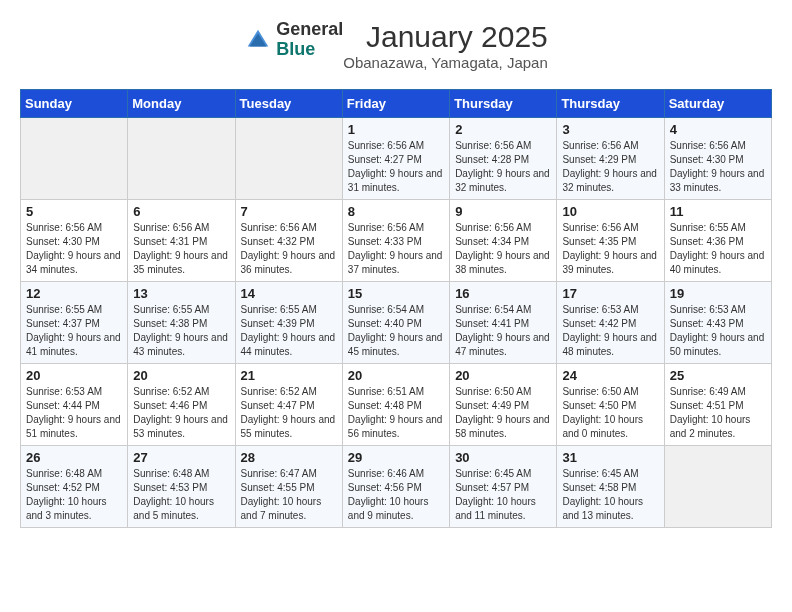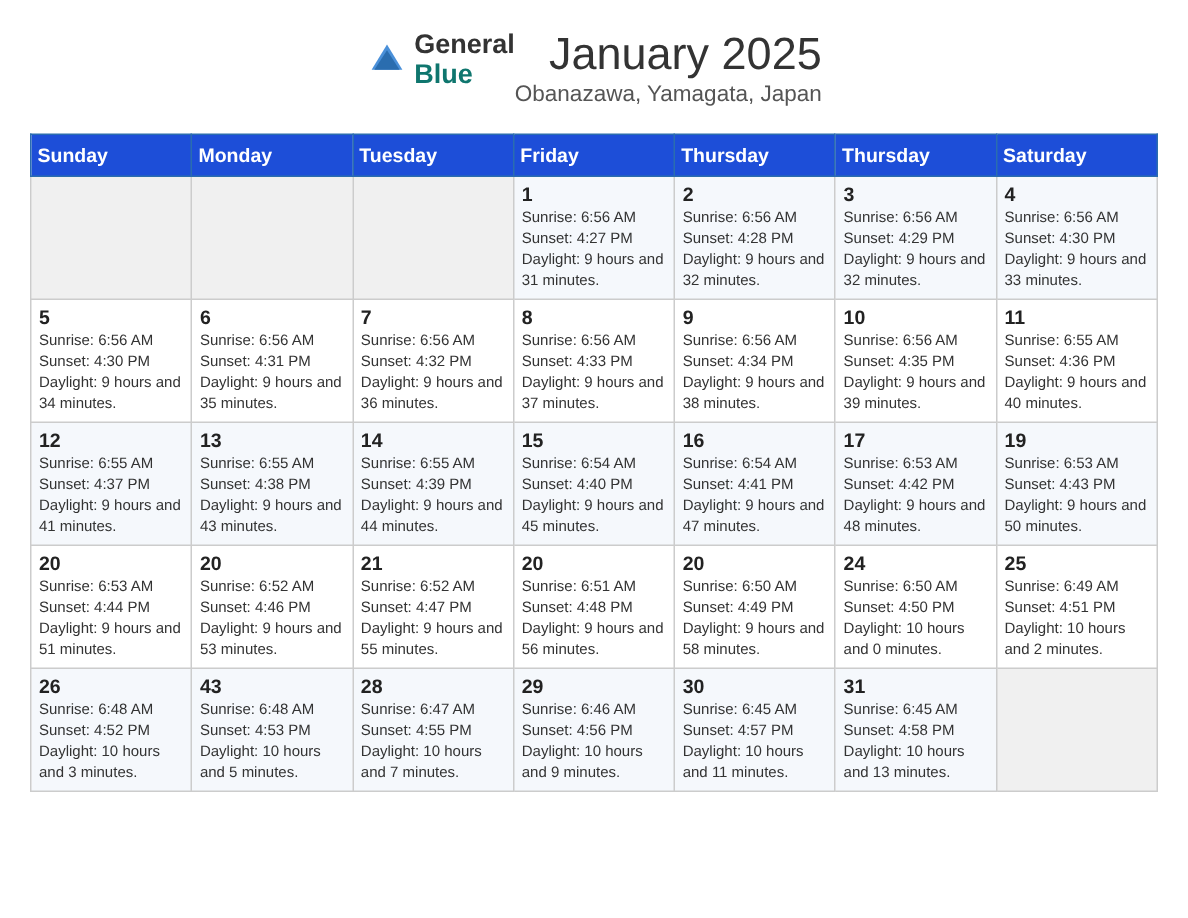--- a/index.html
+++ b/index.html
@@ -238,21 +238,21 @@
           <div class="day-num">25</div>
           <div class="day-info">Sunrise: 6:49 AM<br>Sunset: 4:51 PM<br>Daylight: 10 hours and 2 minutes.</div>
         </td>
       </tr>
       <tr>
         <td>
           <div class="day-num">26</div>
           <div class="day-info">Sunrise: 6:48 AM<br>Sunset: 4:52 PM<br>Daylight: 10 hours and 3 minutes.</div>
         </td>
         <td>
-          <div class="day-num">43</div>
+          <div class="day-num">27</div>
           <div class="day-info">Sunrise: 6:48 AM<br>Sunset: 4:53 PM<br>Daylight: 10 hours and 5 minutes.</div>
         </td>
         <td>
           <div class="day-num">28</div>
           <div class="day-info">Sunrise: 6:47 AM<br>Sunset: 4:55 PM<br>Daylight: 10 hours and 7 minutes.</div>
         </td>
         <td>
           <div class="day-num">29</div>
           <div class="day-info">Sunrise: 6:46 AM<br>Sunset: 4:56 PM<br>Daylight: 10 hours and 9 minutes.</div>
         </td>

